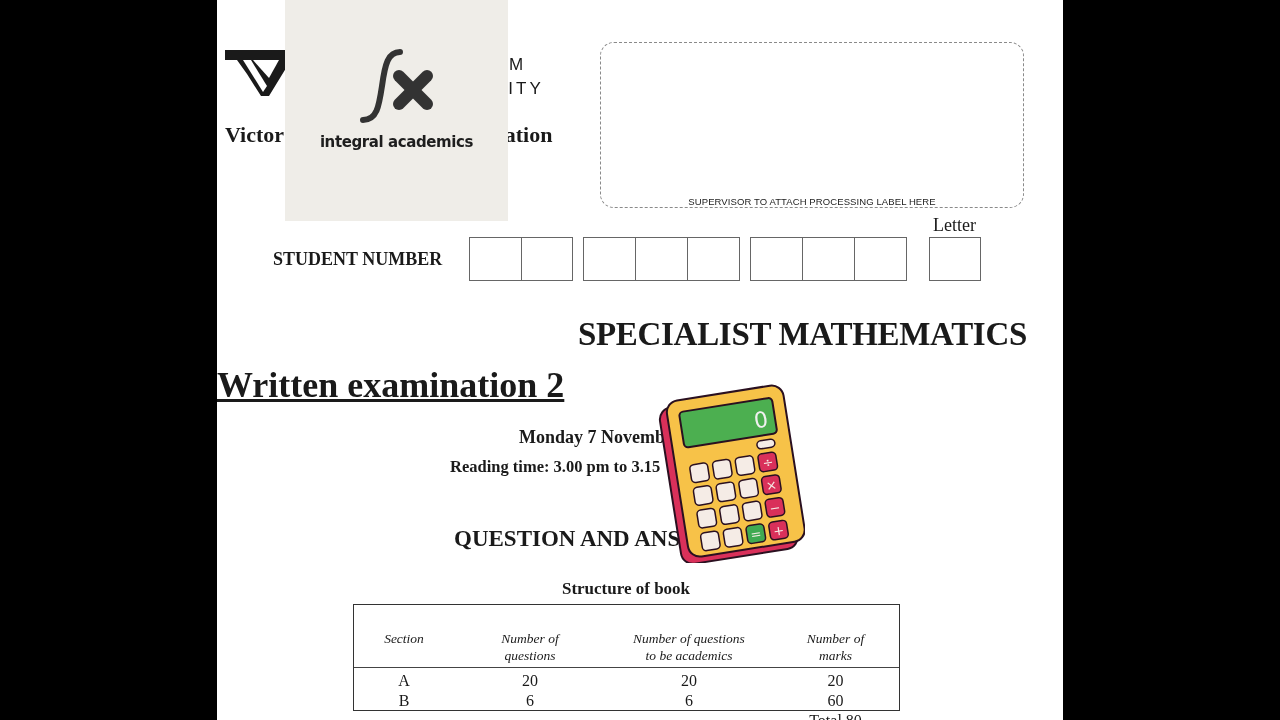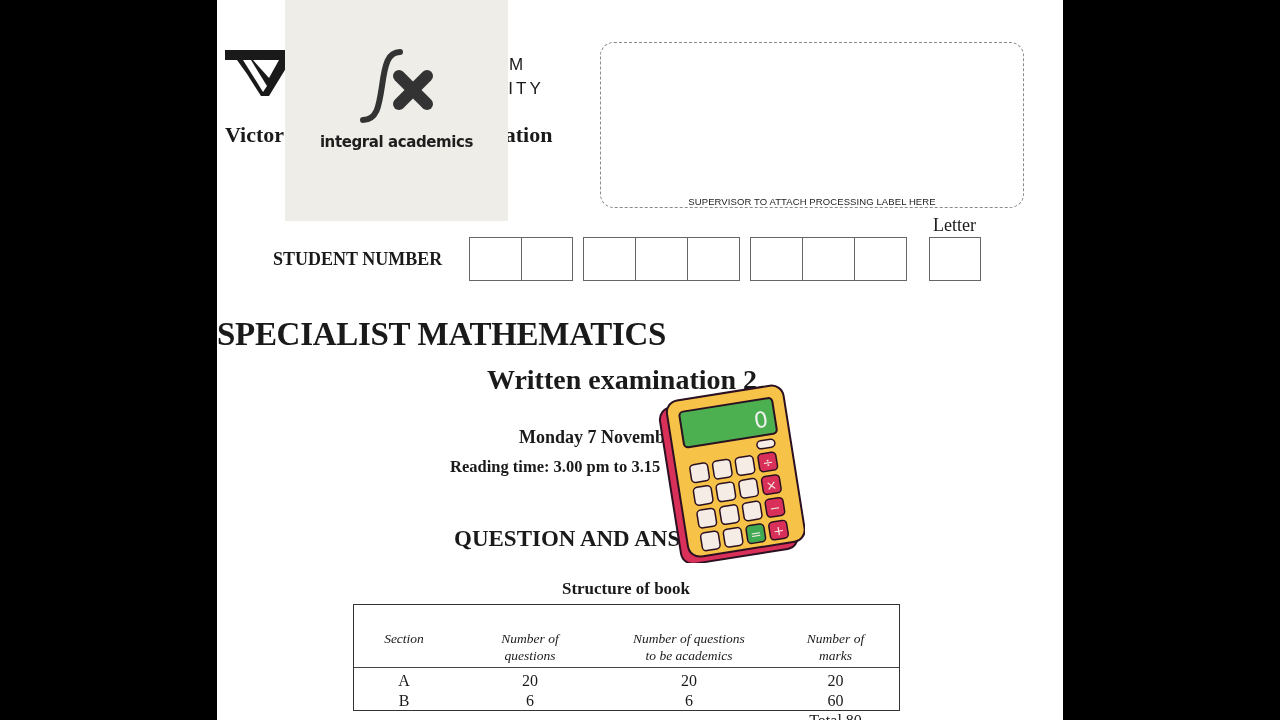--- a/index.html
+++ b/index.html
@@ -69,26 +69,26 @@
     }
     .box-cell { flex: 1; border-right: 1.5px solid #666; height: 100%; }
     .box-cell:last-child { border-right: none; }
     .g1 { left: 252px; width: 102px; }
     .g2 { left: 366px; width: 155px; }
     .g3 { left: 533px; width: 155px; }
     .g4 { left: 712px; width: 50px; }
 
     
     .title-main {
-      left: 0; width: 810px; top: 316px; text-align: left;
+      left: 0; width: 810px; top: 316px; text-align: right;
       font-size: 33px; font-weight: bold; color: #1a1a1a; letter-spacing: -0.3px;
     }
     .title-sub {
-      left: 0; width: 810px; top: 364px; text-align: center;
-      font-size: 28px; font-weight: bold; color: #1a1a1a;
+      left: 0; width: 810px; top: 364px; text-align: left;
+      font-size: 36px; font-weight: bold; color: #1a1a1a; text-decoration: underline;
     }
     .date {
       left: 302px; top: 427px; font-size: 18px; font-weight: bold; color: #1a1a1a;
       white-space: nowrap;
     }
     .time-line {
       font-size: 16.5px; font-weight: bold; color: #1a1a1a; white-space: nowrap;
     }
     .reading { left: 233px; top: 457px; }
     .writing { left: 236px; top: 478px; }

